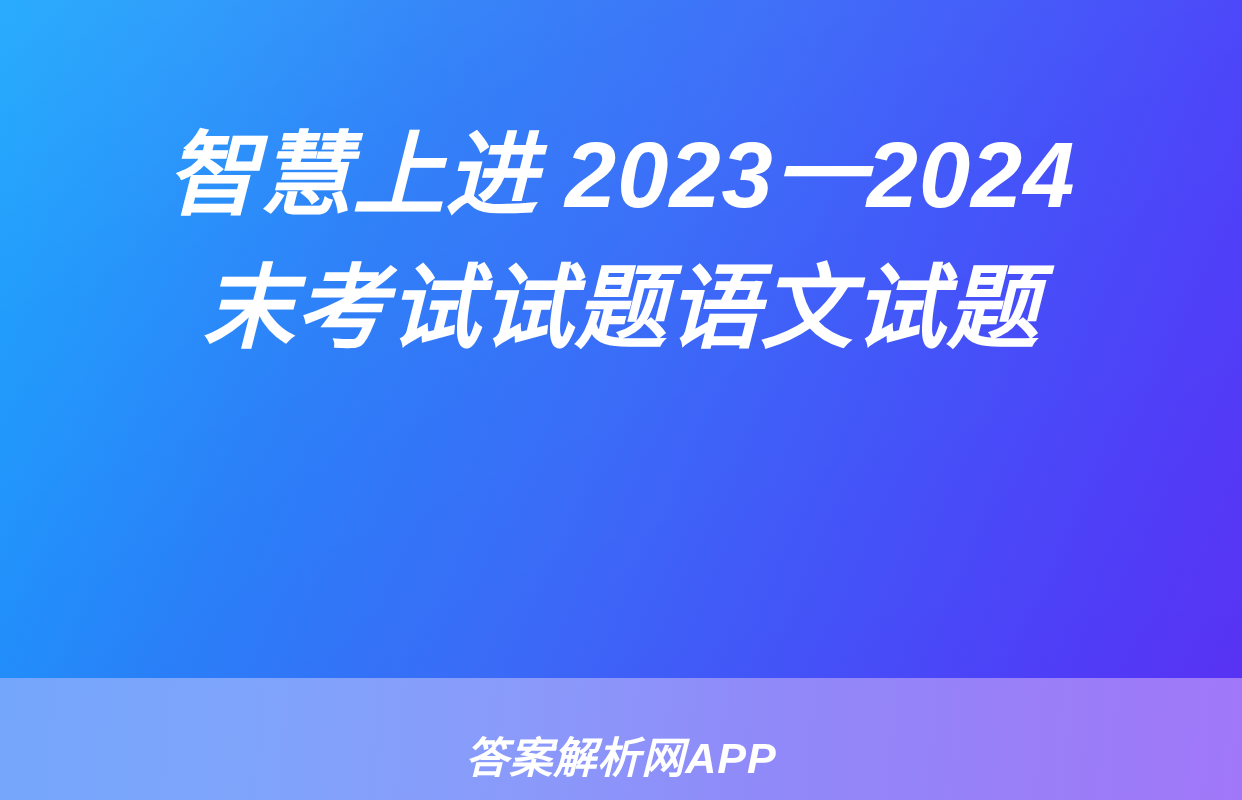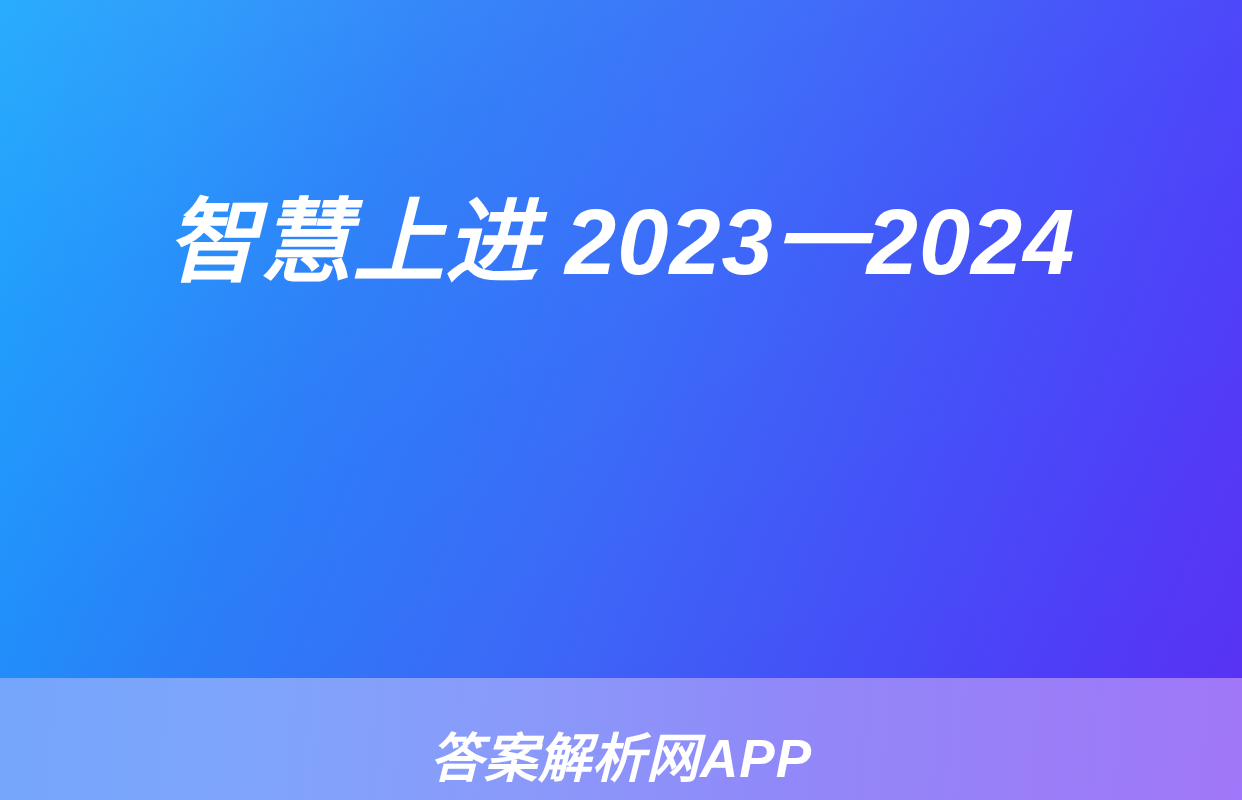--- a/index.html
+++ b/index.html
@@ -103,38 +103,39 @@
     display: flex;
     align-items: center;
     justify-content: center;
   }
 
   .watermark {
     color: #ffffff;
     font-family: "Liberation Sans", "DejaVu Sans", sans-serif;
     font-weight: 700;
     font-style: italic;
-    font-size: 53px;
+    font-size: 43px;
     line-height: 1;
     letter-spacing: 1px;
     white-space: nowrap;
     transform: translateY(1px);
     margin-top: 37px;
   }
 </style>
 </head>
 <body>
 
 <div class="page">
 
   <div class="hero">
     <div class="hero-sheen"></div>
 
     <div class="title-block">
       <span class="title-line title-line-1">智慧上进 2023一2024</span>
+      <span class="title-line title-line-3">末考试试题语文试题</span>
     </div>
   </div>
 
   <div class="footer-band">
     <span class="watermark">答案解析网APP</span>
   </div>
 
 </div>
 
 </body></html>

